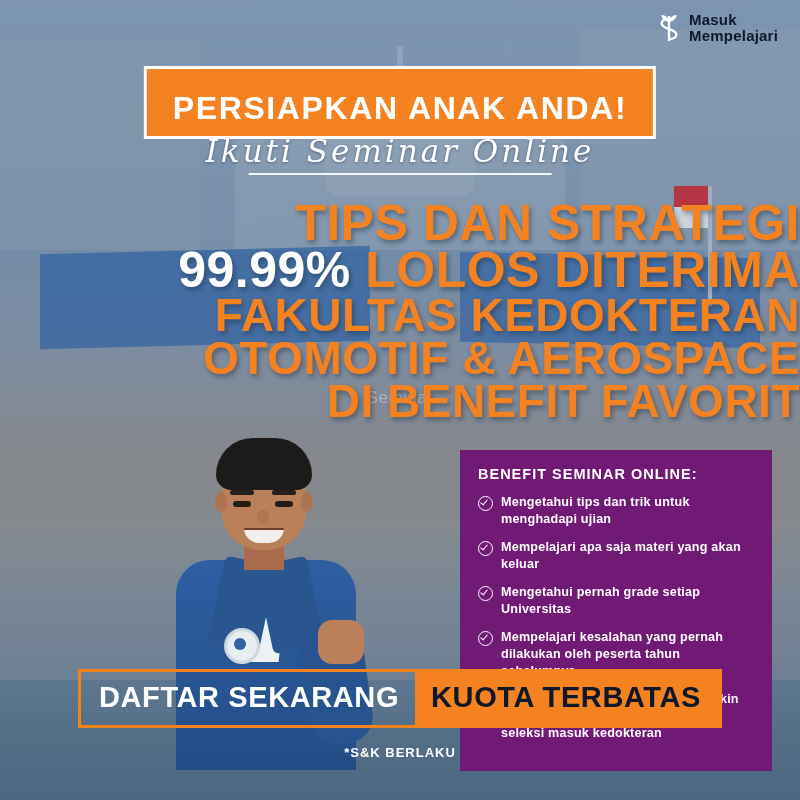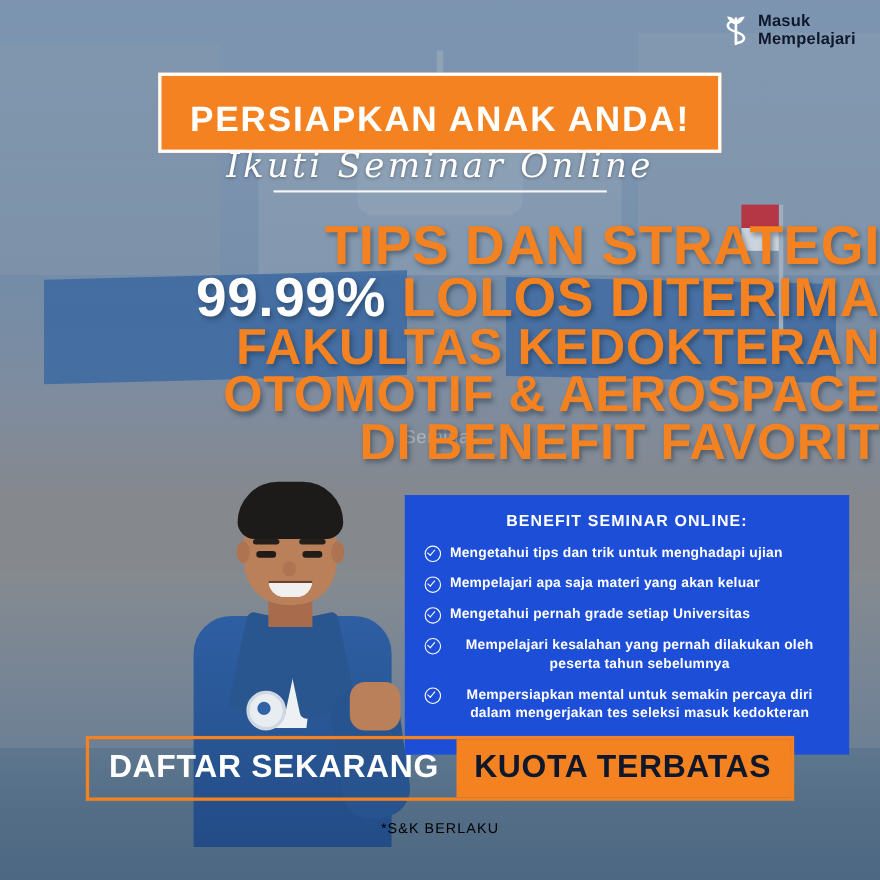--- a/index.html
+++ b/index.html
@@ -215,26 +215,25 @@
   .l5 { font-size: 46px; }
   .pct {
     color: #ffffff;
   }
 
   
   .benefit {
     position: absolute;
     right: 28px;
     top: 450px;
-    width: 404px;
-    background: #1d4ed8;
+    width: 312px;
+    background: #701a75;
     padding: 16px 18px 18px;
     box-sizing: border-box;
     color: #ffffff;
-    text-align: center;
   }
   .benefit-title {
     font-size: 14.5px;
     font-weight: bold;
     letter-spacing: 1px;
     margin-bottom: 12px;
   }
   .benefit-list { list-style: none; margin: 0; padding: 0; }
   .benefit-item {
     display: flex;
@@ -367,23 +366,23 @@
     font-weight: bold;
     letter-spacing: .6px;
     padding: 9px 18px 11px 16px;
     white-space: nowrap;
   }
   .terms {
     position: absolute;
     left: 50%;
     transform: translateX(-50%);
     bottom: 40px;
-    color: #000000;
+    color: #ffffff;
     font-size: 13px;
-    font-weight: normal;
+    font-weight: bold;
     letter-spacing: 1px;
     white-space: nowrap;
   }
 </style>
 </head>
 <body>
 
 <div class="poster">
 
   <div class="bg-sky"></div>

